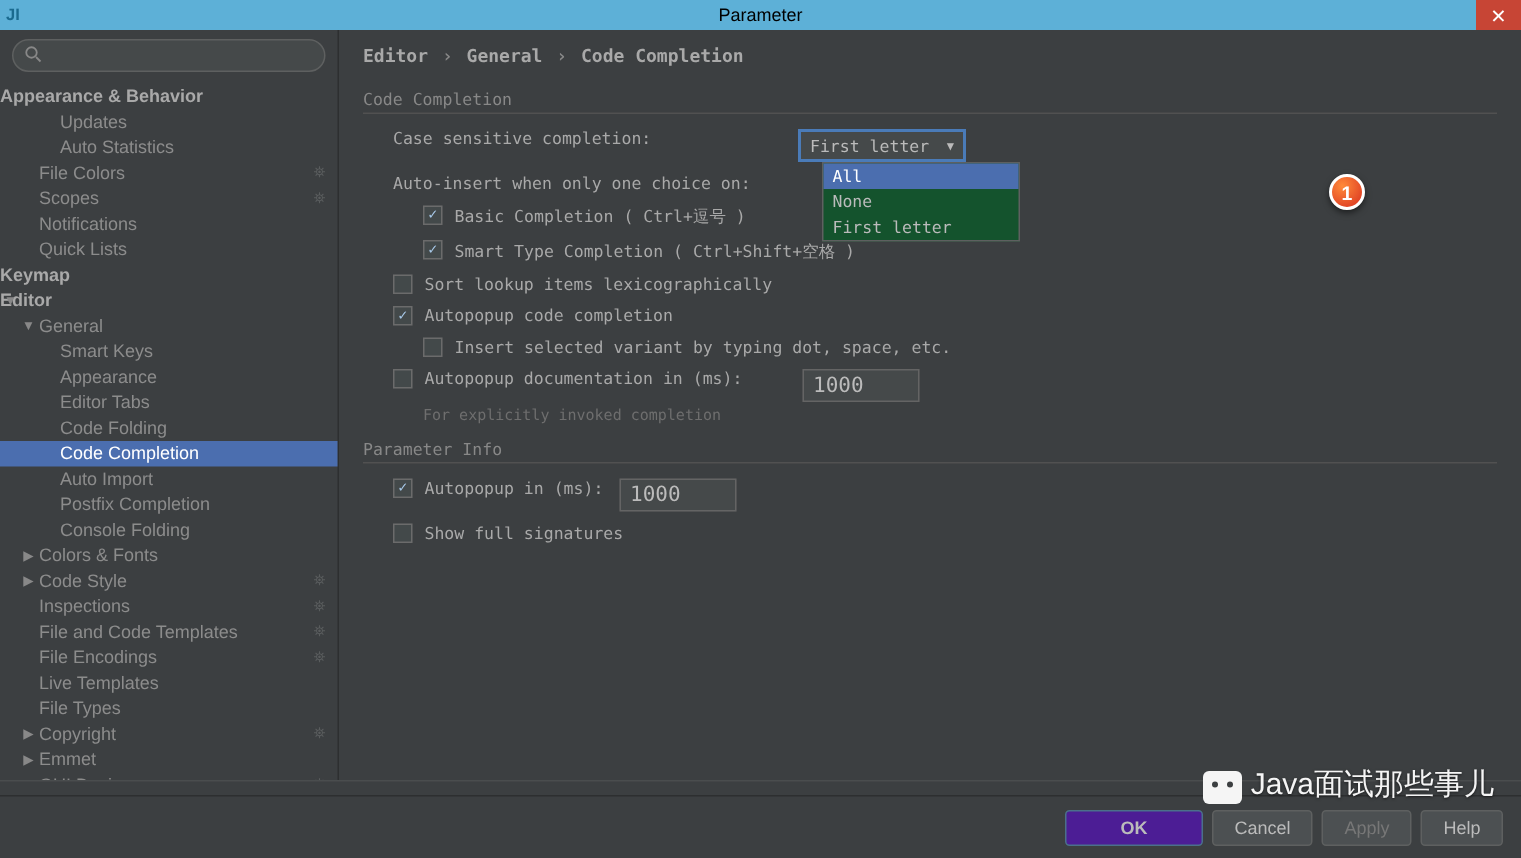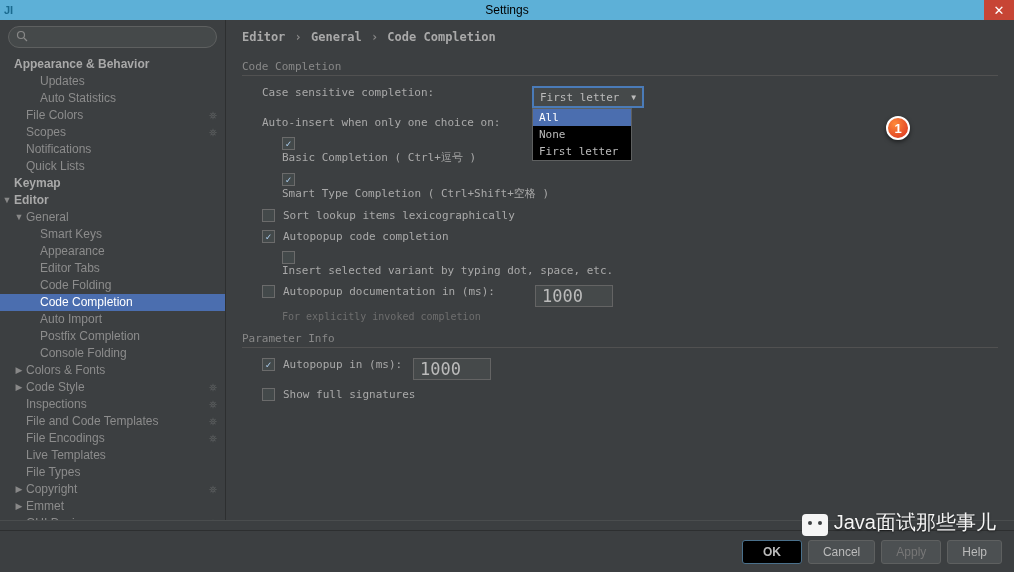--- a/index.html
+++ b/index.html
@@ -85,21 +85,20 @@
       pointer-events: none;
     }
     .tree {
       flex: 1;
       overflow-y: auto;
       padding: 2px 0;
     }
     .tree-item {
       height: 17px;
       line-height: 17px;
-      padding-left: 14px;
       cursor: pointer;
       white-space: nowrap;
       position: relative;
       color: #8c8c8c;
     }
     .tree-item.bold { font-weight: bold; color: #a9a9a9; }
     .tree-item.l1 { padding-left: 26px; }
     .tree-item.l2 { padding-left: 40px; }
     .tree-item.selected {
       background: #4b6eaf;
@@ -143,21 +142,21 @@
       margin-top: 4px;
     }
     .form-row {
       display: flex;
       margin-bottom: 8px;
       font-family: "Consolas", monospace;
       font-size: 11px;
       color: #a9a9a9;
     }
     .form-row.indent1 { padding-left: 20px; }
-    .form-row.indent2 { padding-left: 40px; flex-direction: column; }
+    .form-row.indent2 { padding-left: 40px; }
     .form-label { min-width: 270px; }
     .checkbox {
       width: 13px;
       height: 13px;
       border: 1px solid #6b6b6b;
       background: #43494a;
       margin-right: 8px;
       display: inline-flex;
       align-items: center;
       justify-content: center;
@@ -190,23 +189,23 @@
     .select-box::after {
       content: "▼";
       position: absolute;
       right: 6px;
       font-size: 8px;
       color: #bbb;
     }
     .dropdown {
       position: absolute;
       top: 22px;
-      left: 0;
-      width: 100px;
-      background: #000000;
+      left: 16px;
+      width: 132px;
+      background: #14532d;
       border: 1px solid #5e6060;
       z-index: 10;
     }
     .dropdown-item {
       padding: 2px 6px;
       font-family: "Consolas", monospace;
       font-size: 11px;
       color: #bbb;
       cursor: pointer;
     }
@@ -215,21 +214,21 @@
       color: #fff;
     }
     .text-input {
       width: 78px;
       height: 22px;
       background: #45494a;
       border: 1px solid #646464;
       color: #bbb;
       padding: 0 6px;
       font-family: "Consolas", monospace;
-      font-size: 17px;
+      font-size: 14px;
     }
     .hint {
       font-size: 10px;
       color: #6e6e6e;
       padding-left: 40px;
       margin-top: -4px;
       margin-bottom: 10px;
       font-family: "Consolas", monospace;
     }
     .callout {
@@ -267,23 +266,23 @@
       height: 24px;
       padding: 0 14px;
       background: #4c5052;
       border: 1px solid #5e6060;
       color: #bbb;
       font-size: 12px;
       cursor: pointer;
       border-radius: 3px;
     }
     .btn.primary {
-      background: #000000;
+      background: #4c1d95;
       border-color: #4a708b;
-      padding: 0 20px;
+      padding: 0 36px;
       font-weight: bold;
     }
     .btn.disabled { color: #777; }
     .watermark {
       position: absolute;
       bottom: 36px;
       right: 18px;
       display: flex;
       align-items: flex-end;
       gap: 6px;
@@ -320,21 +319,21 @@
       height: 10px;
       background: #3c3f41;
       border-top: 1px solid #4a4d4e;
     }
   </style>
 </head>
 <body>
 
 <div class="titlebar">
   <span class="titlebar-icon">JI</span>
-  <span class="titlebar-title">Settings</span>
+  <span class="titlebar-title">Parameter</span>
   <div class="titlebar-close">
     <span>✕</span>
   </div>
 </div>
 
 <div class="main-container">
   <div class="sidebar">
     <div class="search-wrap">
       <span class="search-icon">
         <svg width="12" height="12" viewBox="0 0 12 12">

